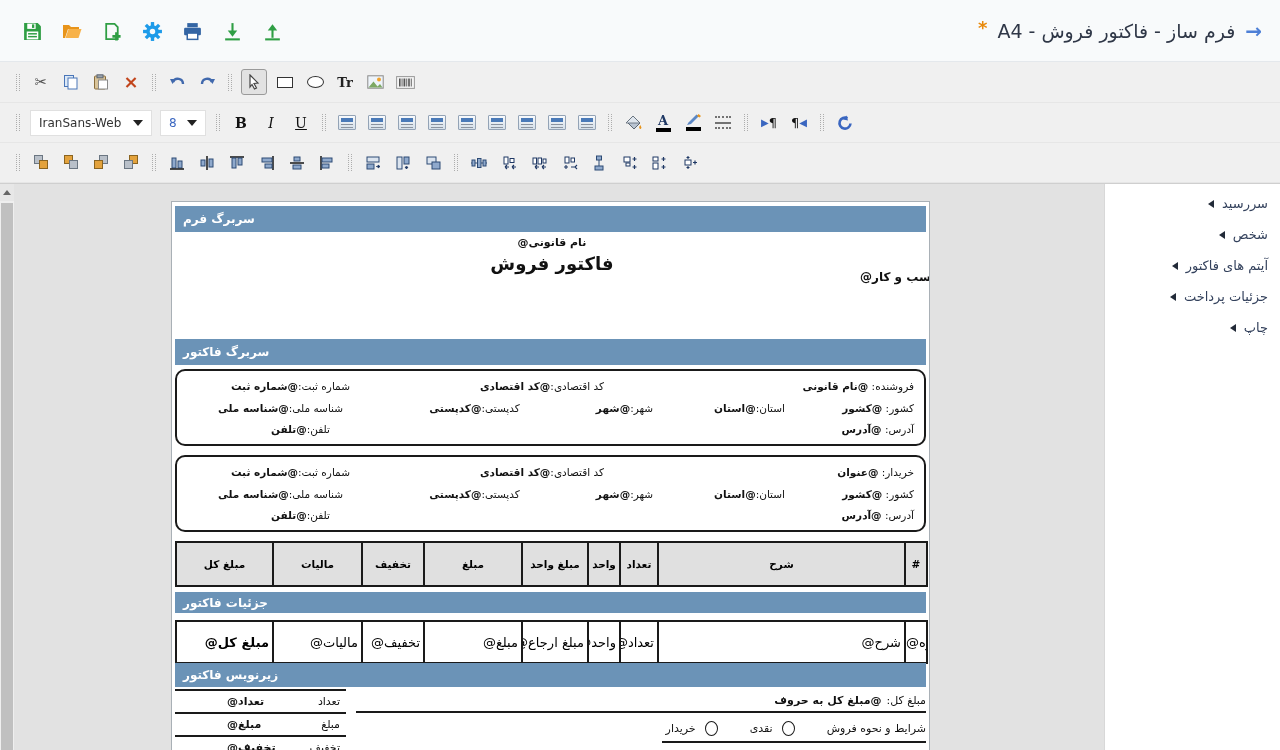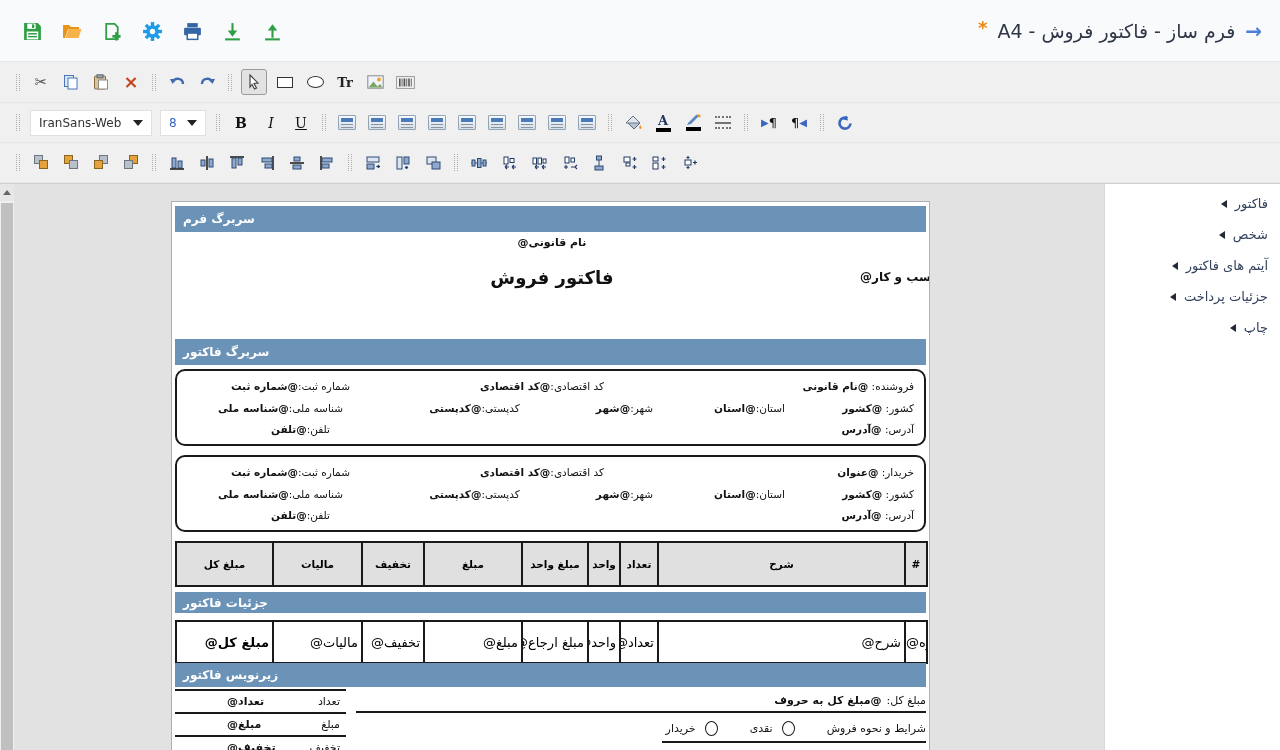--- a/index.html
+++ b/index.html
@@ -74,21 +74,21 @@
           border:1px solid #a9b0b6; overflow:hidden; }
   .band { position:absolute; left:3px; width:751px; height:26px; background:#6b93b7; color:#fff;
           font-size:12px; font-weight:600; display:flex; align-items:center; justify-content:flex-end;
           padding-left:8px; direction:rtl; padding-right:8px; }
   .hdr-fields { position:absolute; left:8px; top:32px; width:165px; direction:rtl; text-align:center;
                 font-size:10.5px; color:#111; }
   .hdr-fields div { height:24px; line-height:24px; white-space:nowrap; }
   .hdr-fields .v, .pair .v { font-weight:bold; }
   .hdr-center { position:absolute; left:225px; top:34px; width:310px; text-align:center; color:#111; }
   .hdr-name { direction:ltr; font-size:11px; font-weight:bold; }
-  .hdr-title { direction:rtl; font-size:18px; font-weight:bold; margin-top:18px; }
+  .hdr-title { direction:rtl; font-size:18px; font-weight:bold; margin-top:4px; }
   .hdr-logo { position:absolute; left:688px; top:68px; direction:ltr; font-size:12px; font-weight:bold;
               white-space:nowrap; color:#111; }
   .pbox { position:absolute; left:3px; width:751px; height:77px; border:2px solid #1a1a1a; border-radius:10px;
           display:flex; flex-direction:column; justify-content:space-around; padding:4px 2px; font-size:10.5px; color:#111; }
   .prow { display:grid; direction:rtl; align-items:center; height:23px; white-space:nowrap; }
   .prow.r1 { grid-template-columns:240px 280px 1fr; }
   .prow.r2 { grid-template-columns:105px 135px 115px 185px 1fr; }
   .prow.r3 { grid-template-columns:500px 1fr; }
   .pair { direction:rtl; text-align:center; }
   .pair.rt { text-align:right; padding-right:8px; }
@@ -580,21 +580,21 @@
 
   <div class="vscroll">
     <div class="vs-btn">
         <span class="vs-up"></span>
       </div>
     <div class="vs-thumb"></div>
   </div>
 
   <div class="sidebar" dir="rtl">
     <div class="sb-item">
-        <span>فاکتور</span>
+        <span>سررسید</span>
         <span class="sb-caret"></span>
       </div>
     <div class="sb-item">
         <span>شخص</span>
         <span class="sb-caret"></span>
       </div>
     <div class="sb-item">
         <span>آیتم های فاکتور</span>
         <span class="sb-caret"></span>
       </div>

